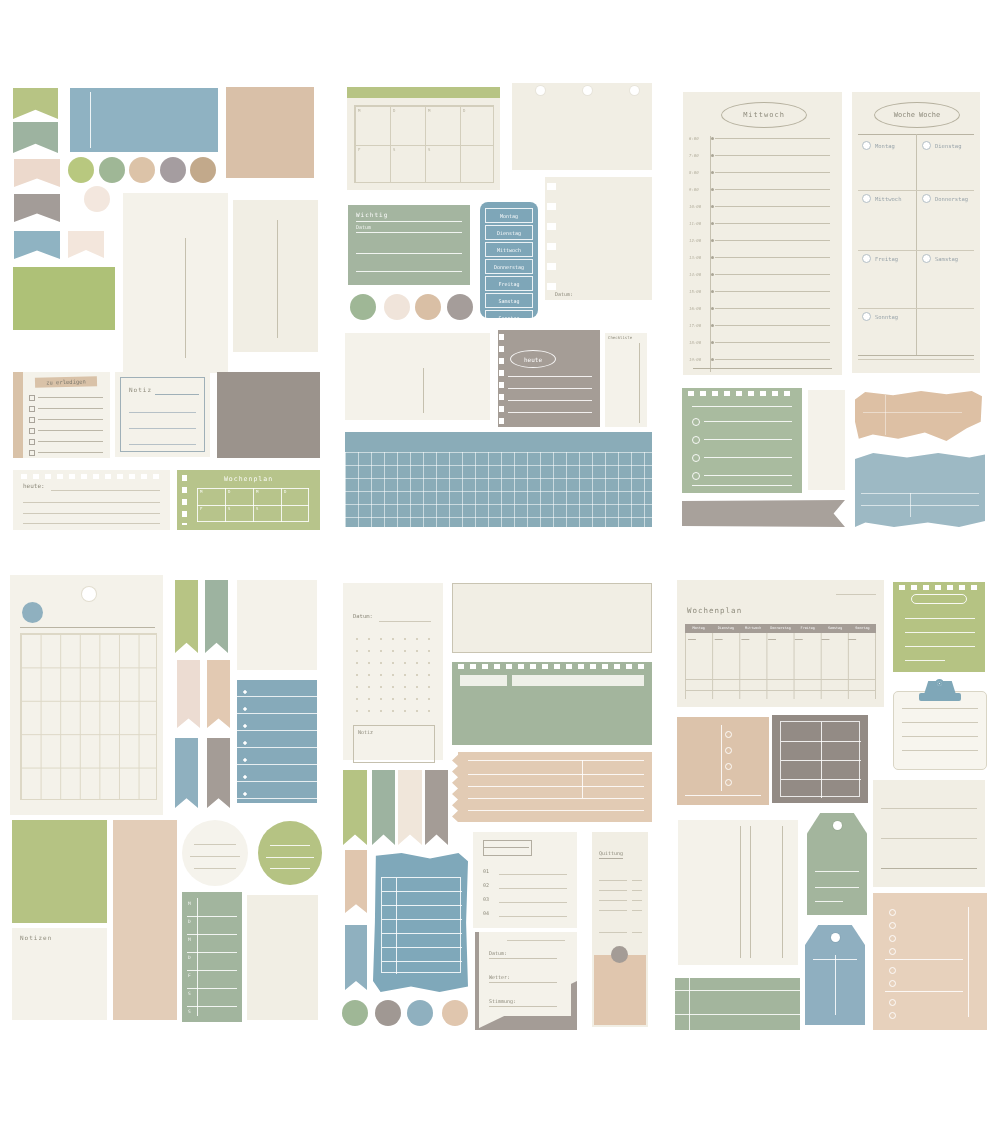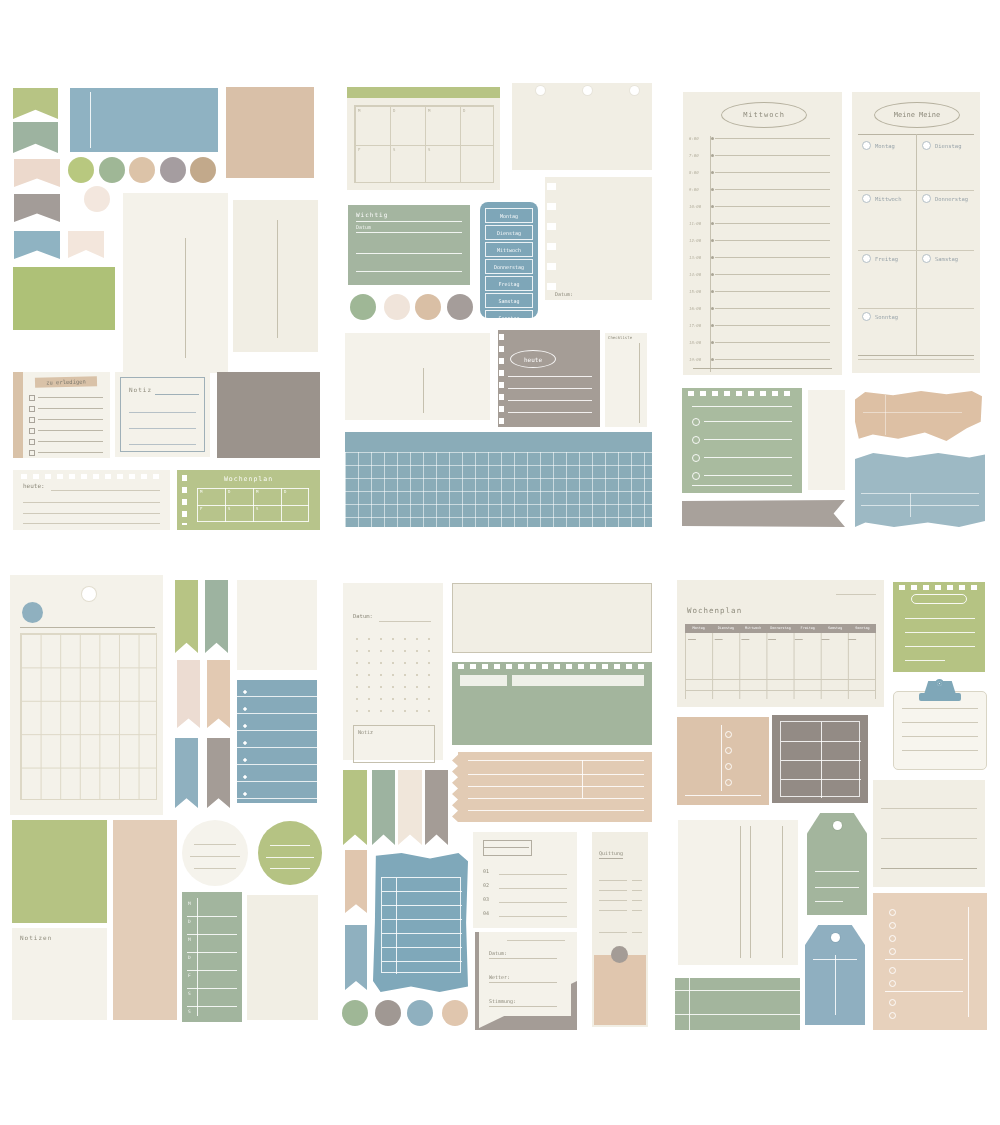--- a/index.html
+++ b/index.html
@@ -264,21 +264,21 @@
           <span class="tg-time">18:00</span>
         </div>
     <div class="tg-row" style="top:267px;">
           <span class="tg-time">19:00</span>
         </div>
     <div class="line" style="left:10px;top:276px;right:10px;height:1px;background:#b6b1a0;"></div>
   </div>
 
   <div class="s cream2" style="left:177px;top:12px;width:128px;height:281px;">
     <div class="oval" style="left:22px;top:10px;width:84px;height:24px;">
-      <span class="tw" style="font-size:7px;letter-spacing:0;">Meine Meine</span>
+      <span class="tw" style="font-size:7px;letter-spacing:0;">Woche Woche</span>
     </div>
     <div class="line" style="left:6px;top:42px;width:116px;height:1px;background:#b9b4a3;"></div>
     <div class="line" style="left:64px;top:42px;width:1px;height:221px;background:#c6c1b0;"></div>
     <div class="line" style="left:6px;top:98px;width:116px;height:1px;"></div>
     <div class="line" style="left:6px;top:158px;width:116px;height:1px;"></div>
     <div class="line" style="left:6px;top:216px;width:116px;height:1px;"></div>
     <div class="line" style="left:6px;top:263px;width:116px;height:1px;background:#b9b4a3;"></div>
     <div class="line" style="left:6px;top:267px;width:116px;height:1px;"></div>
     <div class="mw-cell" style="left:10px;top:49px;">
           <span class="c"></span>

